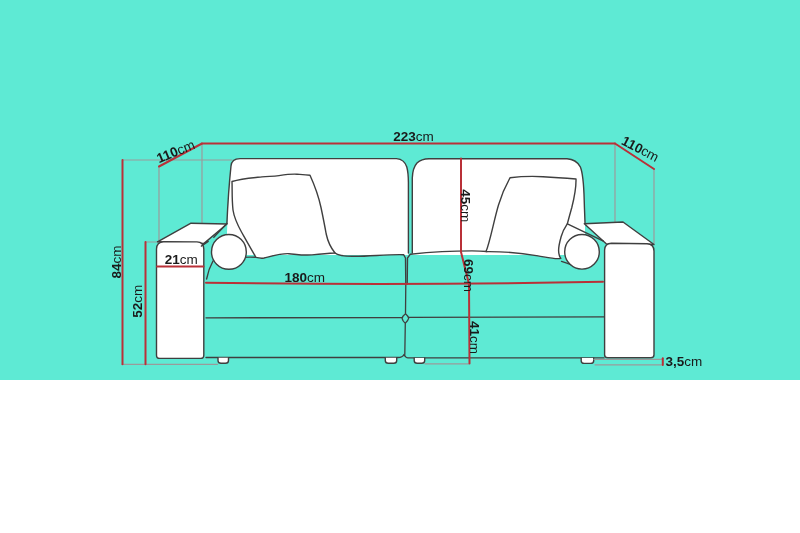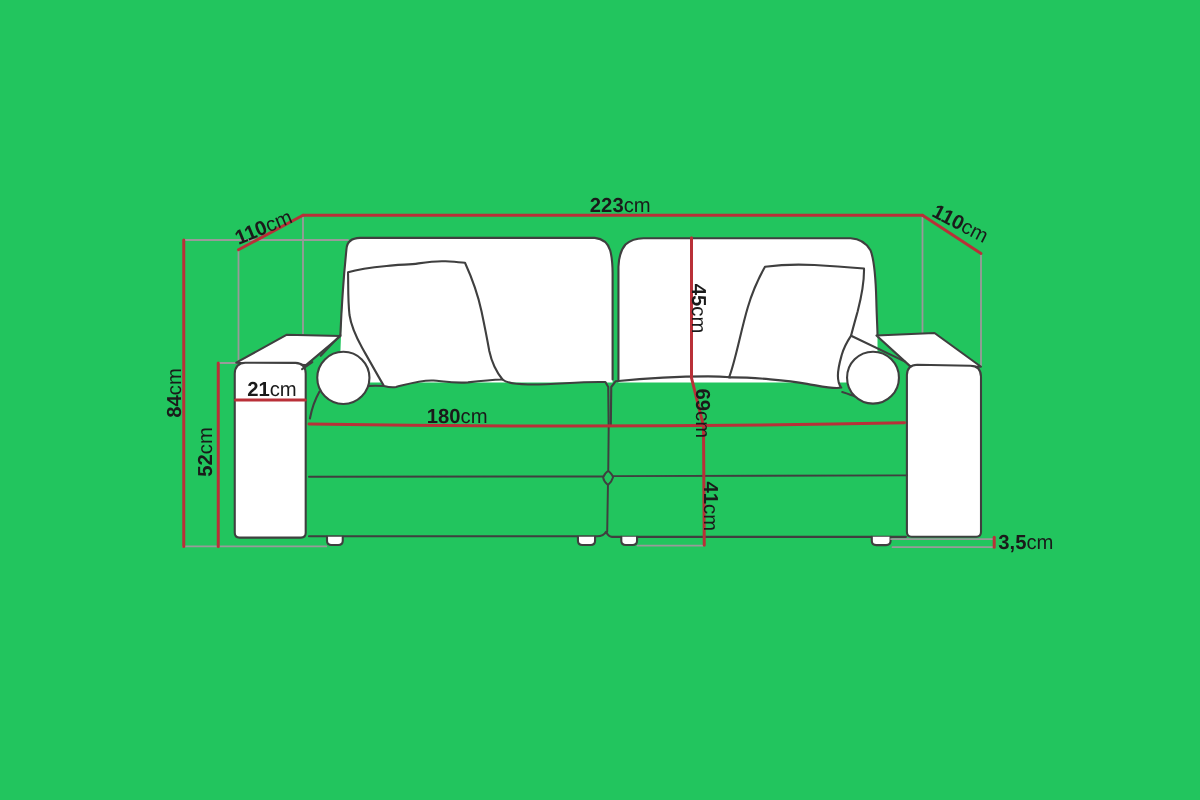--- a/index.html
+++ b/index.html
@@ -1,16 +1,16 @@
 <!DOCTYPE html>
 <html><head>
 <meta charset="utf-8">
 <style>
   html,body{margin:0;padding:0;background:#ffffff;}
-  .wrap{width:800px;height:533px;position:relative;overflow:hidden;background:#22c55e;}
+  .wrap{width:800px;height:380px;position:relative;overflow:hidden;background:#5eead4;}
   text{font-family:"Liberation Sans",sans-serif;fill:#1a1a1a;}
   .num{font-weight:bold;}
 </style>
 </head>
 <body>
 <div class="wrap">
 <svg style="opacity:0.999" width="800" height="533" viewBox="0 0 800 533">
   <g fill="none" stroke-linecap="round" stroke-linejoin="round">
 
     <g>

